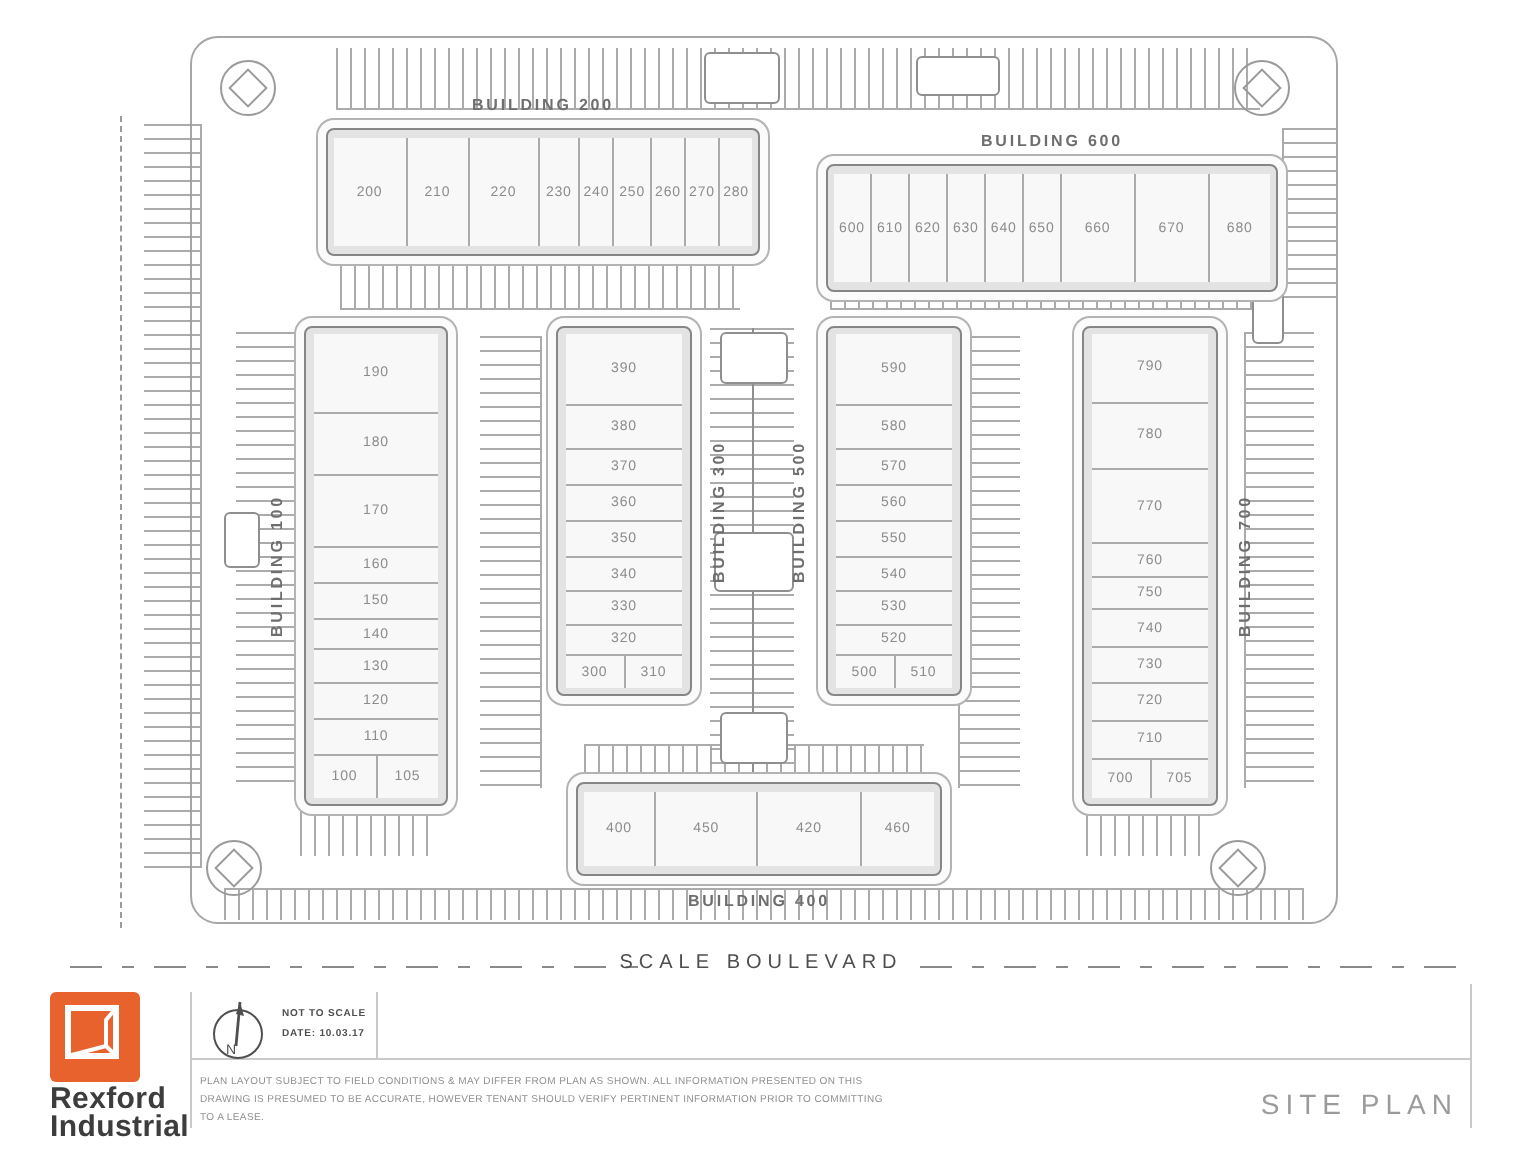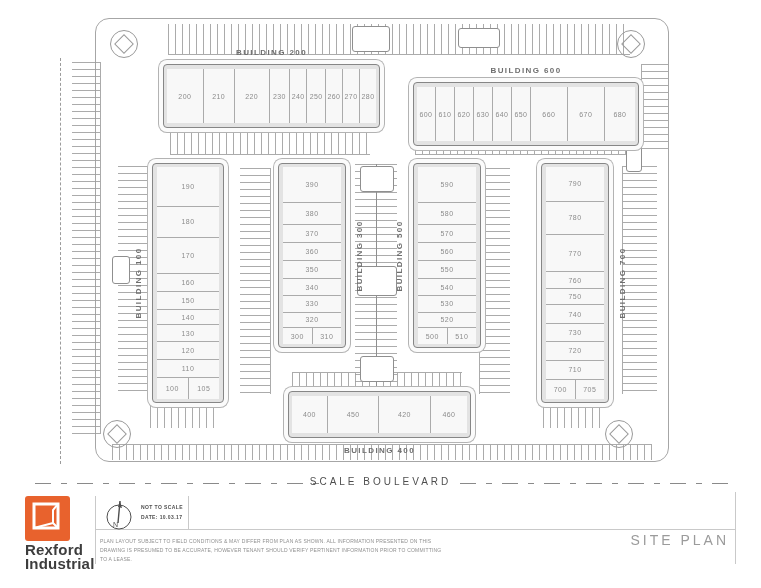--- a/index.html
+++ b/index.html
@@ -50,21 +50,21 @@
   .fline-h{position:absolute;height:0;border-top:1px solid #c9c9c9;}
   .logo{position:absolute;left:25px;top:4px;}
   .logo-text{position:absolute;left:25px;top:51px;font-size:15px;font-weight:bold;
              color:#3d3d3d;line-height:.95;letter-spacing:.2px;}
   .compass{position:absolute;left:103px;top:7px;}
   .notes{position:absolute;left:141px;top:11px;font-size:5px;letter-spacing:.4px;
          color:#4f4f4f;line-height:1.9;font-weight:bold;}
   .address{position:absolute;right:32px;top:8px;font-size:13.5px;color:#454545;
            letter-spacing:.5px;white-space:nowrap;font-weight:bold;}
   .address .sep{color:#e8622d;padding:0 6px;font-weight:normal;}
-  .sheet-title{position:absolute;right:32px;top:40px;font-size:14px;color:#9b9b9b;letter-spacing:3px;}
+  .sheet-title{position:absolute;right:32px;top:52px;font-size:14px;color:#9b9b9b;letter-spacing:3px;}
   .disclaimer{position:absolute;left:100px;top:45px;width:348px;font-size:5px;
               color:#8f8f8f;line-height:1.8;letter-spacing:.2px;}
 </style>
 </head>
 <body>
 
 <div id="canvas">
 
   <div id="plan">
     <div class="boundary" style="left:95px;top:18px;width:572px;height:442px;"></div>

